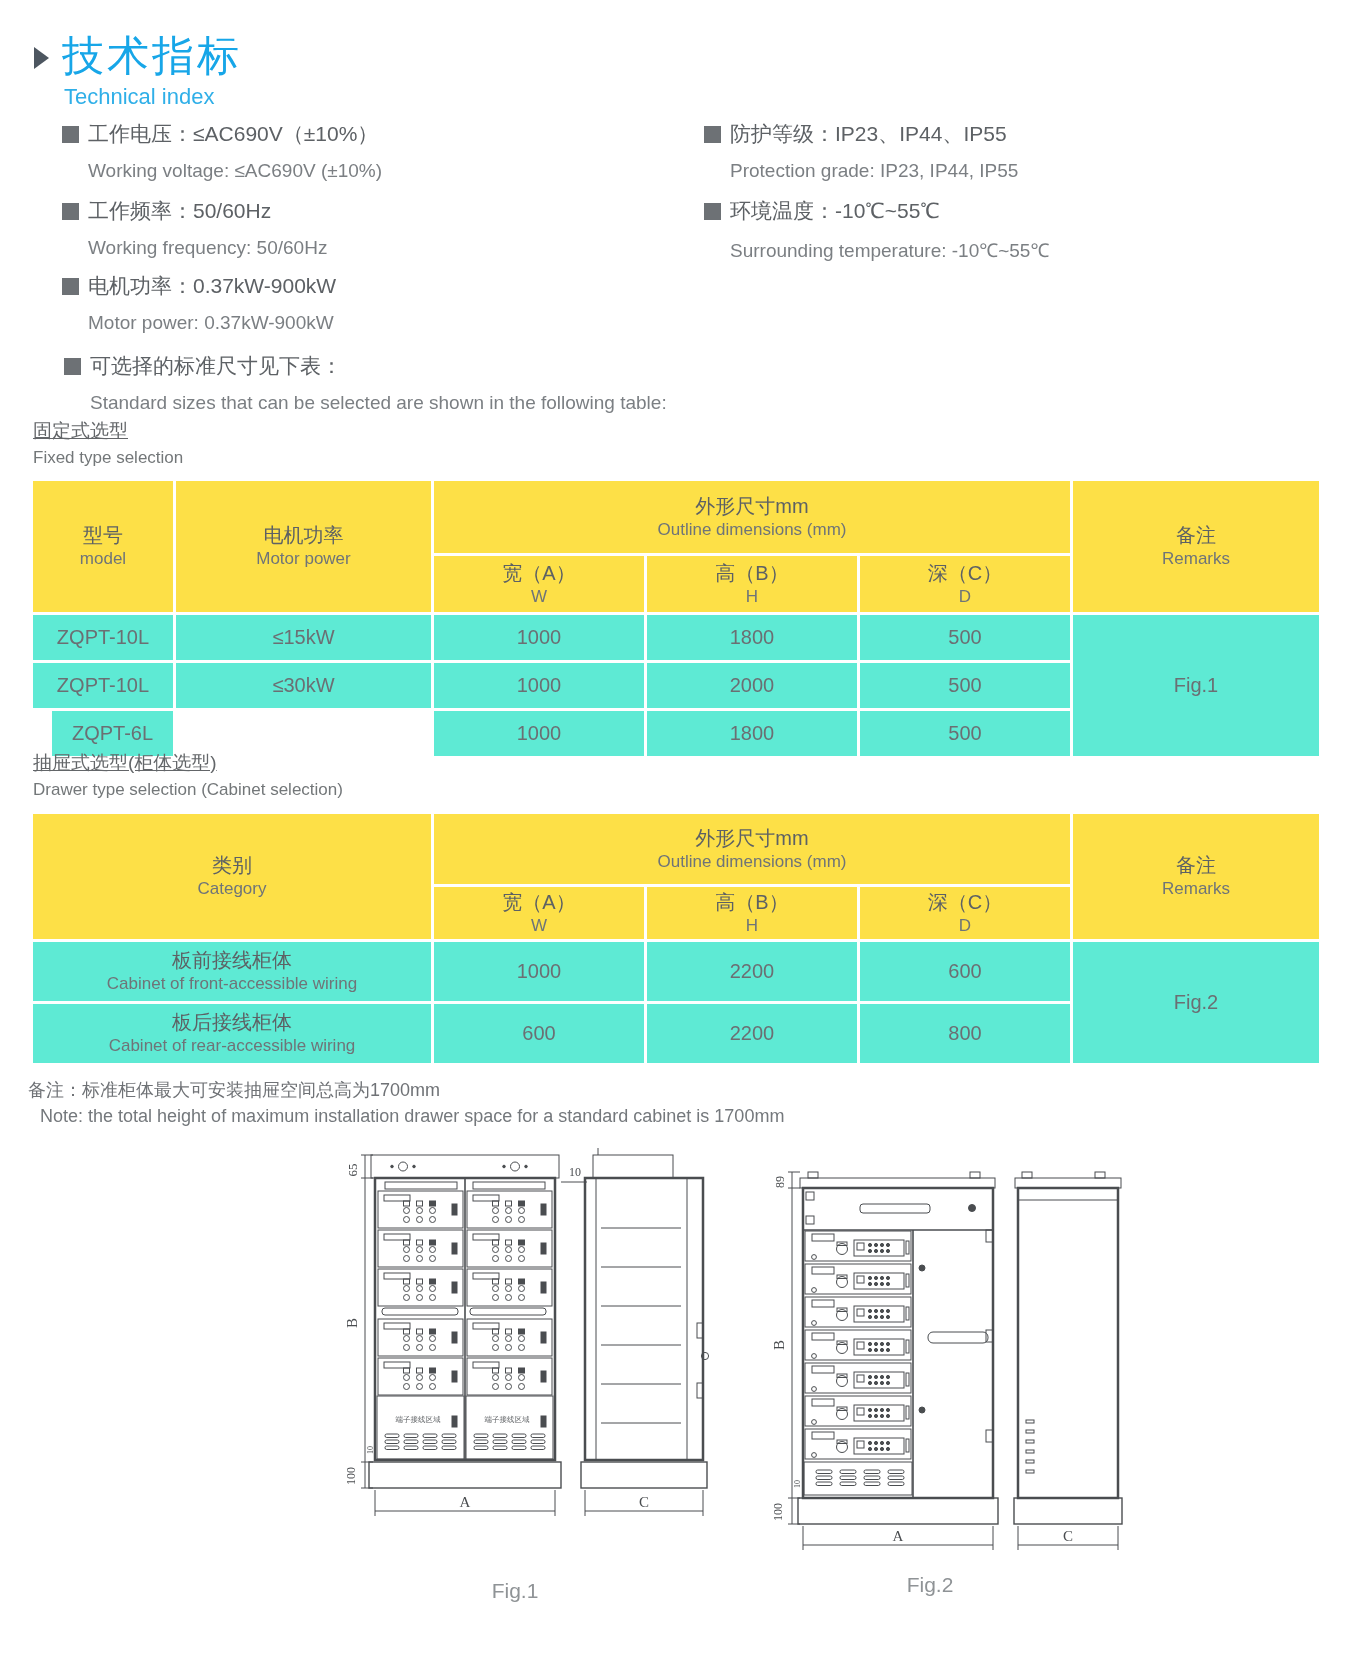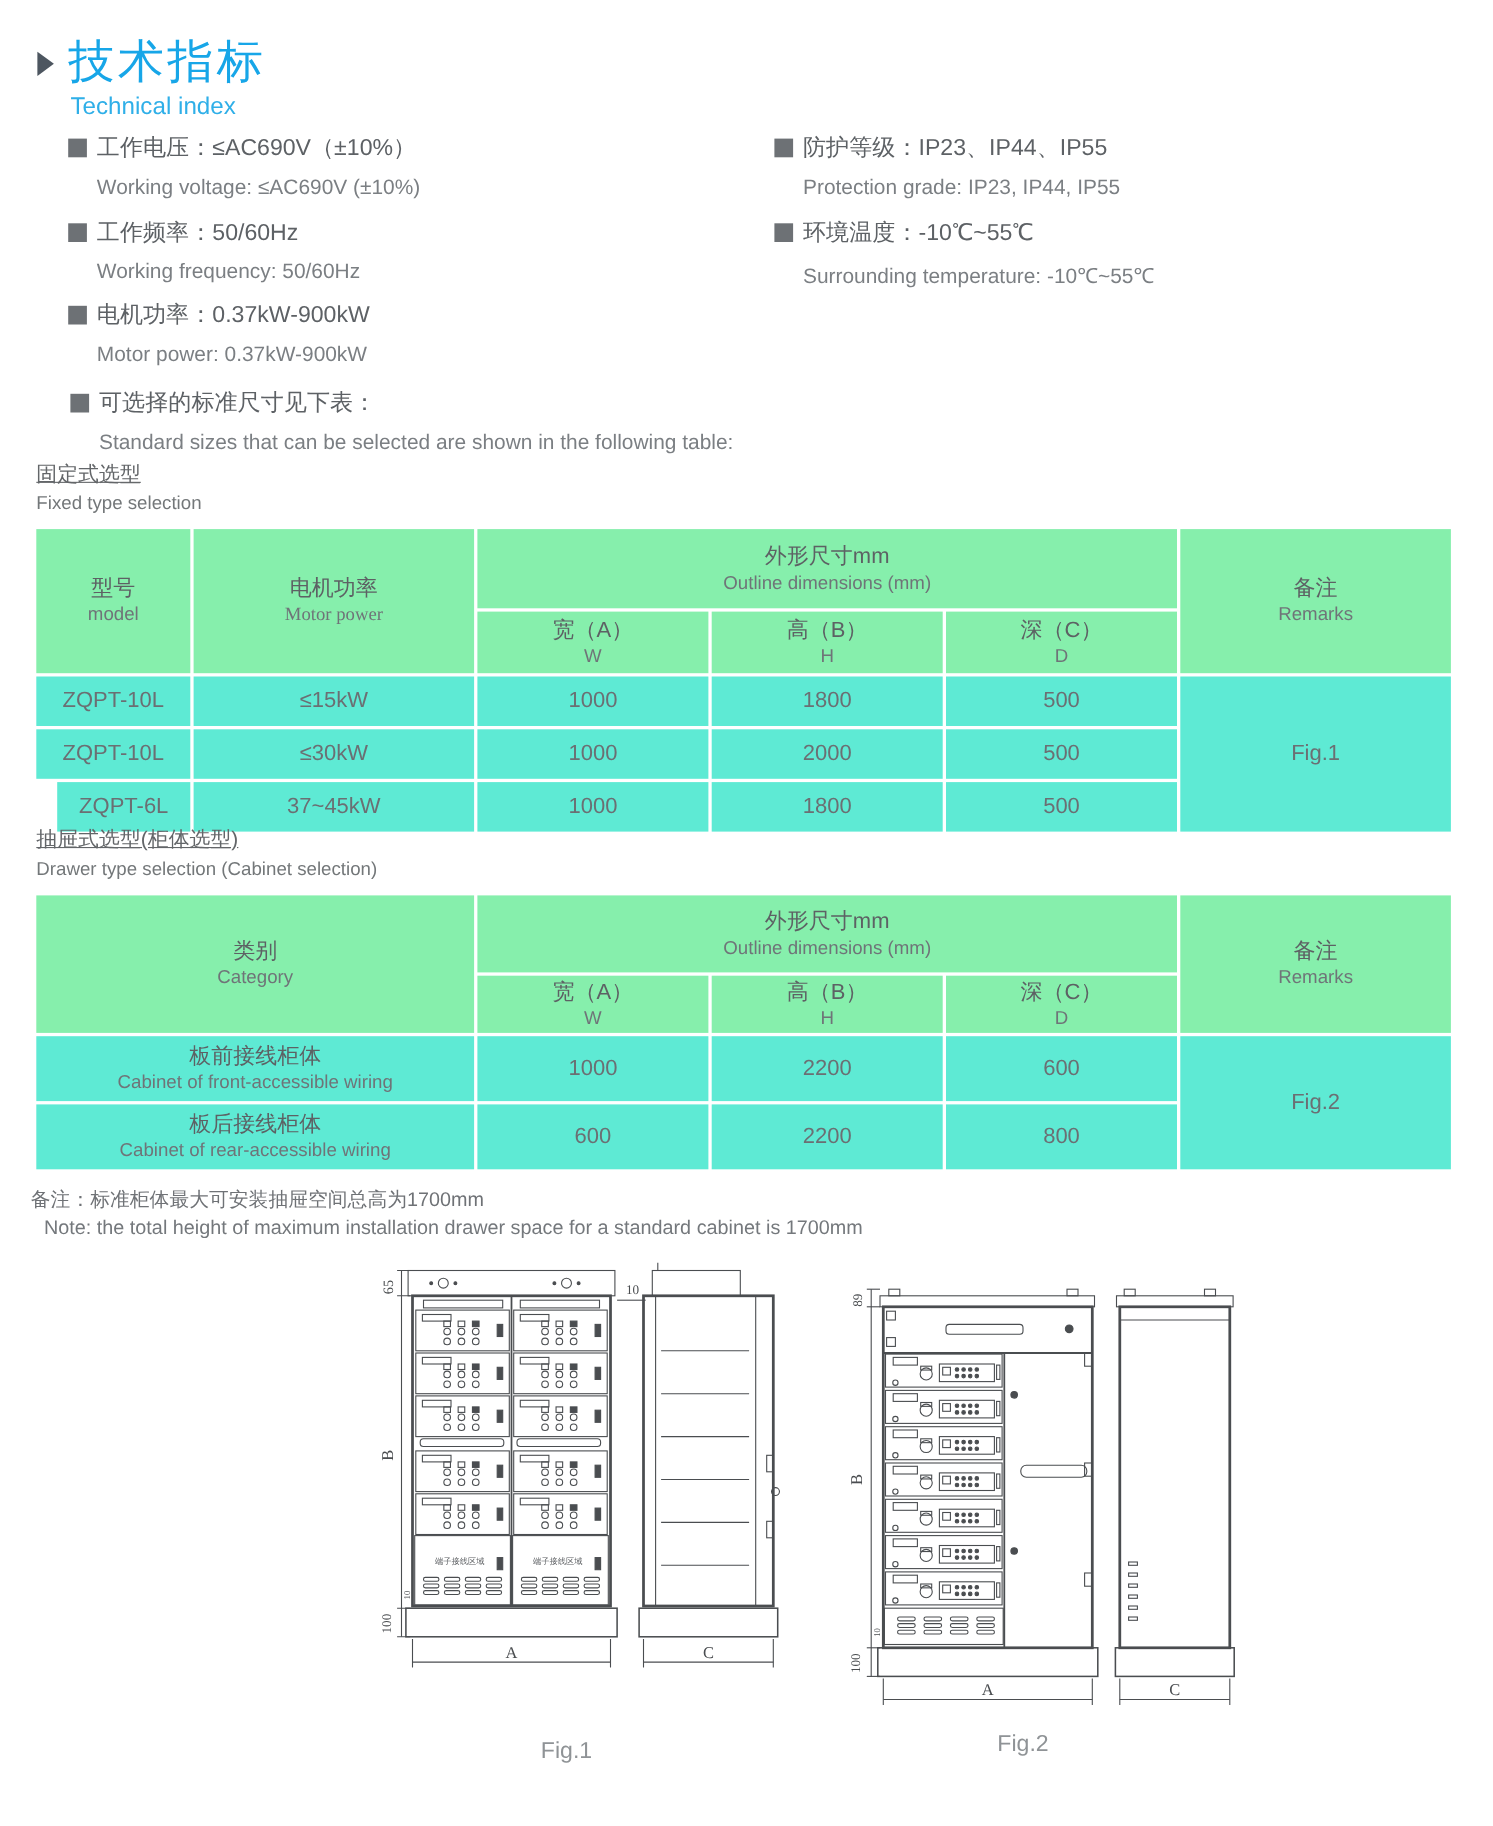--- a/index.html
+++ b/index.html
@@ -23,21 +23,21 @@
   
   .tbl-label-cn{font-size:19px;color:#636669;text-decoration:underline;}
   .tbl-label-en{font-size:17px;color:#737779;}
   
   .grid-tbl{position:absolute;display:grid;gap:3px;background:#ffffff;}
   .t1{grid-template-columns:140px 255px 210px 210px 210px 246px;
       grid-template-rows:72px 56px 45px 45px 45px;}
   .t2{grid-template-columns:398px 210px 210px 210px 246px;
       grid-template-rows:70px 52px 59px 59px;}
   .cell{display:flex;flex-direction:column;align-items:center;justify-content:center;text-align:center;}
-  .hd{background:#86efac;}
+  .hd{background:#fde047;}
   .bd{background:#5eead4;}
   .cn{font-size:20px;color:#5d6164;line-height:1.3;}
   .en{font-size:17px;color:#6f7478;line-height:1.3;}
   .val{font-size:20px;color:#6b6f73;}
   
   .note-cn{font-size:18px;color:#6f7276;}
   .note-en{font-size:18px;color:#74787c;}
   
   svg text{font-family:"Liberation Serif",serif;fill:#4a4d50;}
   svg .cap{font-family:"Liberation Sans",sans-serif;fill:#8f9396;}
@@ -95,21 +95,21 @@
 </div>
 
 <div class="abs tbl-label-cn" style="left:33px;top:418px;">固定式选型</div>
 <div class="abs tbl-label-en" style="left:33px;top:448px;">Fixed type selection</div>
 
 <div class="grid-tbl t1" style="left:33px;top:481px;">
   <div class="cell hd" style="grid-column:1;grid-row:1/3;align-items:center;">
     <span class="cn">型号</span>
     <span class="en">model</span>
   </div>
-  <div class="cell hd" style="grid-column:2;grid-row:1/3;font-family:Liberation Serif, serif;">
+  <div class="cell hd" style="grid-column:2;grid-row:1/3;">
     <span class="cn">电机功率</span>
     <span class="en">Motor power</span>
   </div>
   <div class="cell hd" style="grid-column:3/6;grid-row:1;">
     <span class="cn">外形尺寸mm</span>
     <span class="en">Outline dimensions (mm)</span>
   </div>
   <div class="cell hd" style="grid-column:6;grid-row:1/3;">
     <span class="cn">备注</span>
     <span class="en">Remarks</span>
@@ -133,21 +133,20 @@
   <div class="cell bd val" style="grid-column:4;grid-row:3;">1800</div>
   <div class="cell bd val" style="grid-column:5;grid-row:3;">500</div>
 
   <div class="cell bd val" style="grid-column:1;grid-row:4;">ZQPT-10L</div>
   <div class="cell bd val" style="grid-column:2;grid-row:4;">≤30kW</div>
   <div class="cell bd val" style="grid-column:3;grid-row:4;">1000</div>
   <div class="cell bd val" style="grid-column:4;grid-row:4;">2000</div>
   <div class="cell bd val" style="grid-column:5;grid-row:4;">500</div>
 
   <div class="cell bd val" style="grid-column:1;grid-row:5;margin-left:19px;">ZQPT-6L</div>
-  <div class="cell bd val" style="grid-column:2;grid-row:5;">37~45kW</div>
   <div class="cell bd val" style="grid-column:3;grid-row:5;">1000</div>
   <div class="cell bd val" style="grid-column:4;grid-row:5;">1800</div>
   <div class="cell bd val" style="grid-column:5;grid-row:5;">500</div>
 
   <div class="cell bd val" style="grid-column:6;grid-row:3/6;">Fig.1</div>
 </div>
 
 <div class="abs tbl-label-cn" style="left:33px;top:750px;">抽屉式选型(柜体选型)</div>
 <div class="abs tbl-label-en" style="left:33px;top:780px;">Drawer type selection (Cabinet selection)</div>
 

